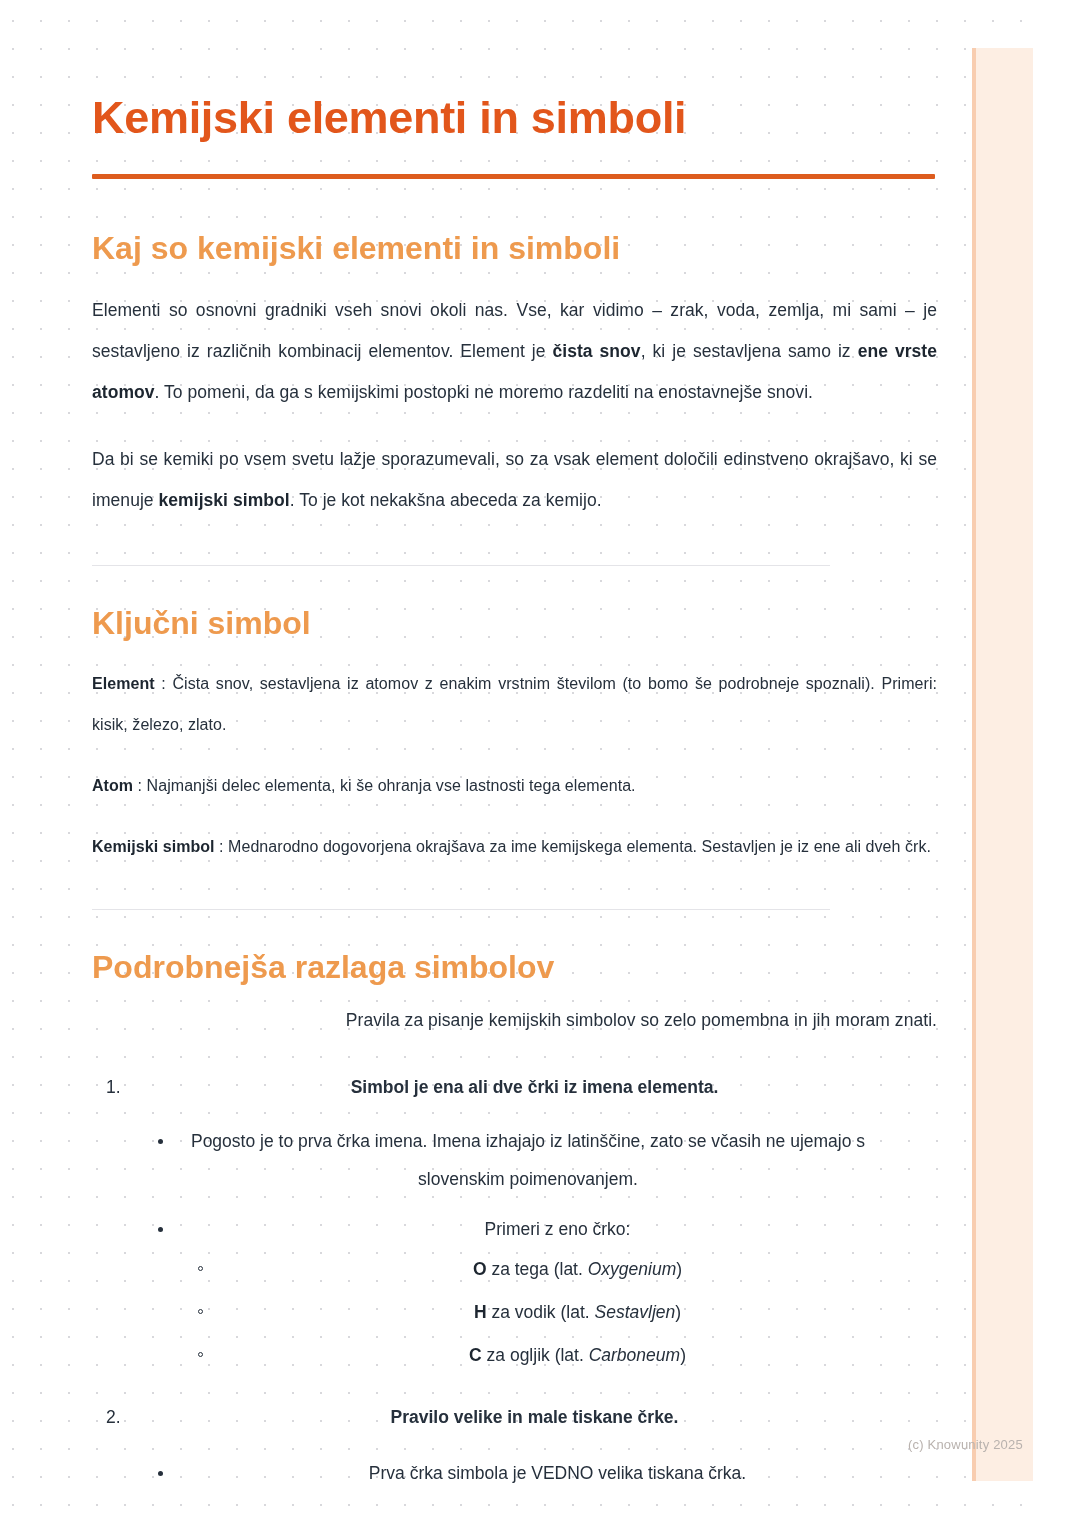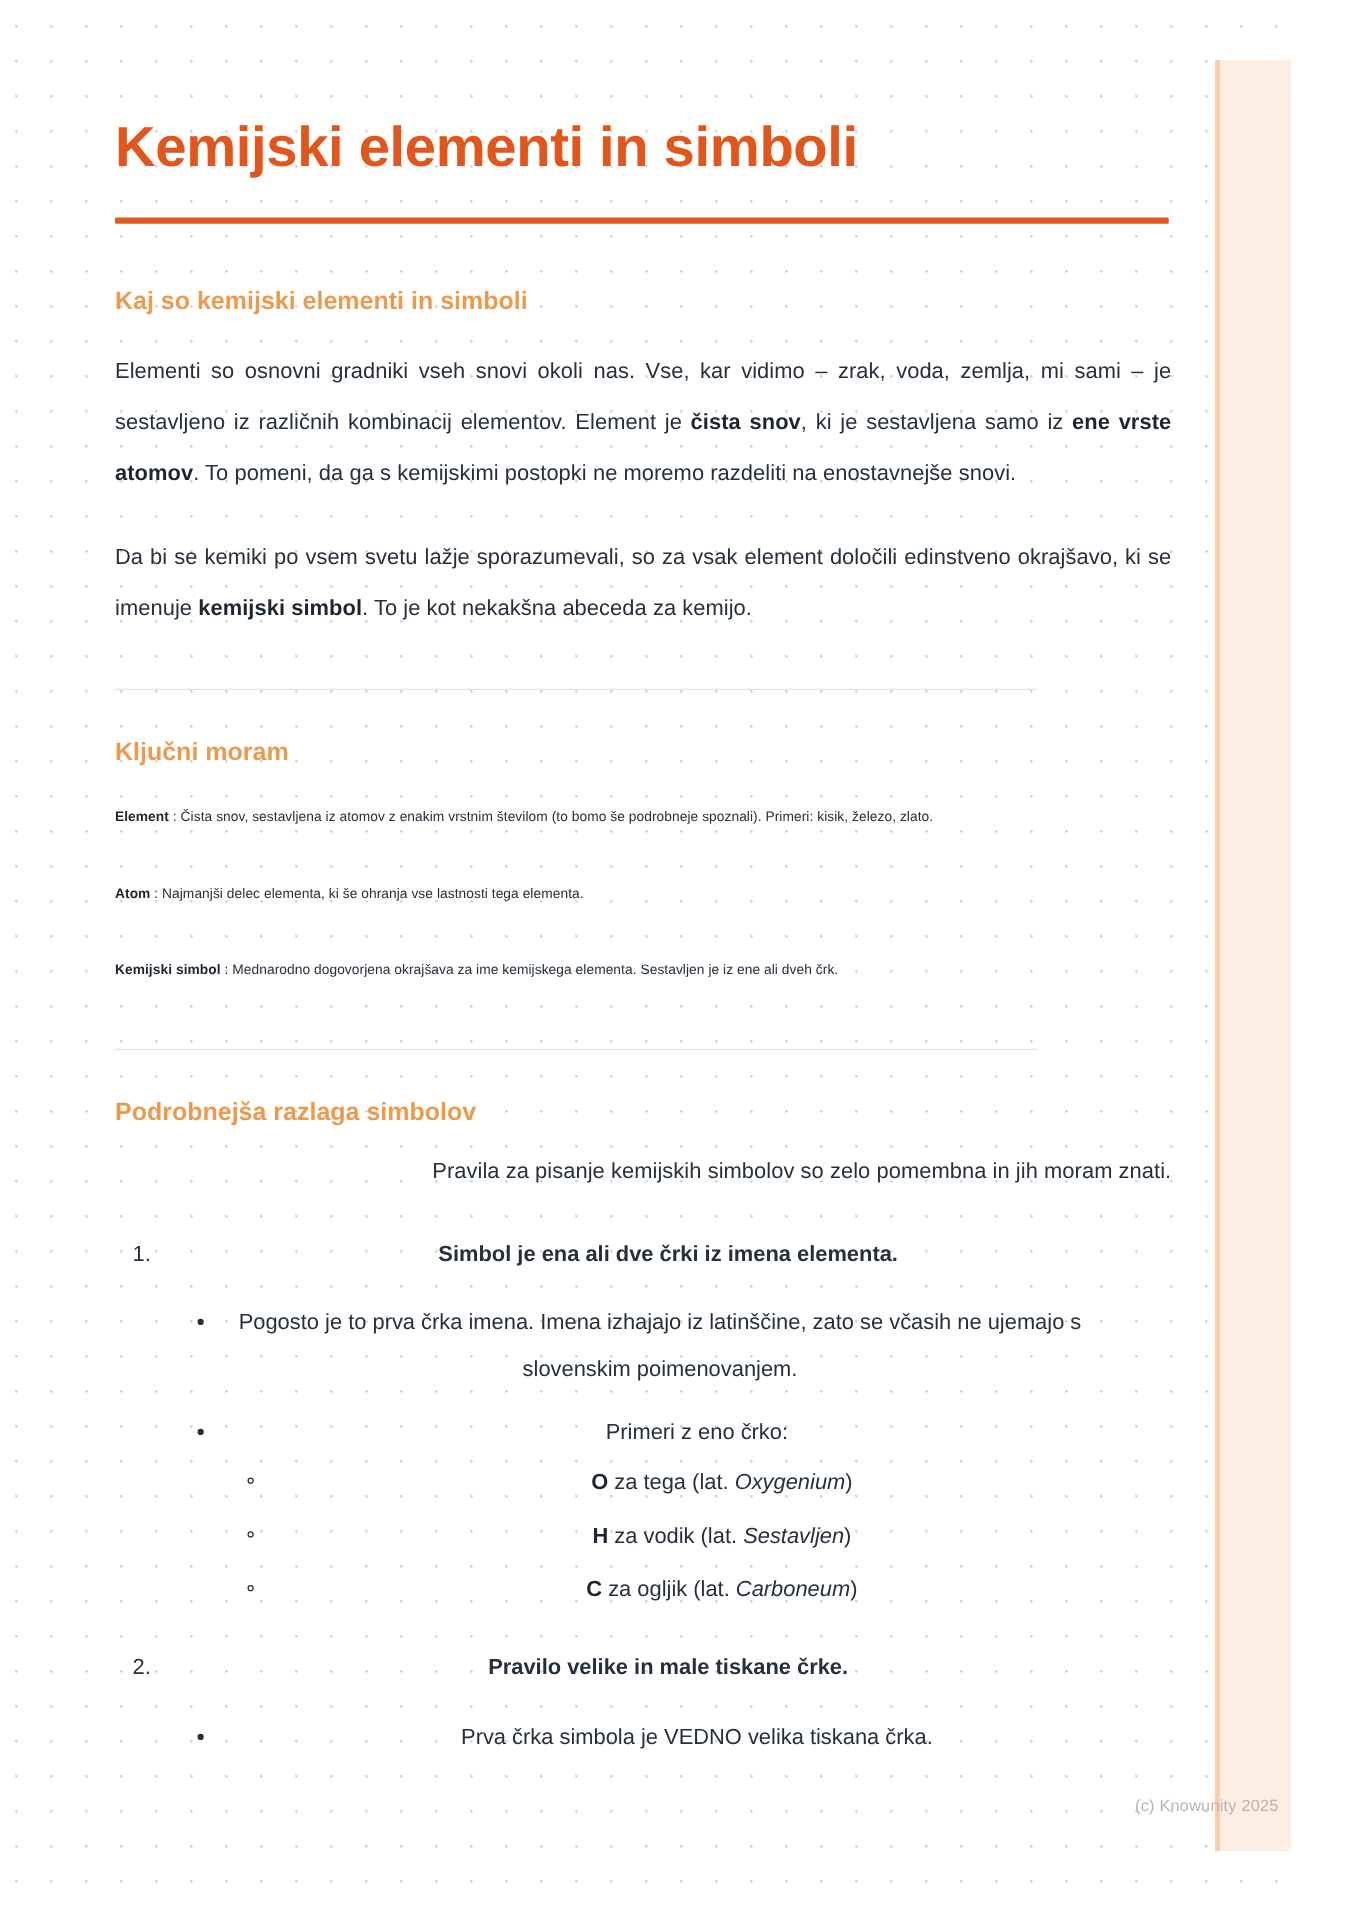--- a/index.html
+++ b/index.html
@@ -60,21 +60,21 @@
   .title-rule {
     height: 5px;
     background: #DD5C1E;
     width: 843px;
     margin-top: 30px;
     border-radius: 1px;
   }
 
   
   .section-heading {
-    font-size: 20px;
+    font-size: 32px;
     font-weight: bold;
     color: #EE9A4E;
     margin: 0;
     line-height: 1.2;
   }
   .sec1-head { padding-top: 50px; }
   .sec2-head { padding-top: 38px; }
   .sec3-head { padding-top: 38px; }
 
   
@@ -85,21 +85,21 @@
     margin: 0;
     text-align: justify;
     text-justify: inter-word;
     letter-spacing: 0.05px;
   }
   p.first-para { margin-top: 23px; }
   p.next-para  { margin-top: 26px; }
   p.intro-para { margin-top: 14px; text-align: right; }
 
   p.def {
-    font-size: 11px;
+    font-size: 16px;
     line-height: 41px;
     color: #26303c;
     margin: 0;
     text-align: justify;
     letter-spacing: 0.05px;
   }
   p.def-first { margin-top: 20px; }
   p.def-more  { margin-top: 20px; }
 
   b, strong { font-weight: bold; color: #1d2630; }
@@ -219,21 +219,21 @@
     <div class="title-rule"></div>
 
     <h2 class="section-heading sec1-head">Kaj so kemijski elementi in simboli</h2>
 
     <p class="body first-para"><span>Elementi so osnovni gradniki vseh snovi okoli nas. Vse, kar vidimo – zrak, voda, zemlja, mi sami – je sestavljeno iz različnih kombinacij elementov. Element je </span><b>čista snov</b><span>, ki je sestavljena samo iz </span><b>ene vrste atomov</b><span>. To pomeni, da ga s kemijskimi postopki ne moremo razdeliti na enostavnejše snovi.</span></p>
 
     <p class="body next-para"><span>Da bi se kemiki po vsem svetu lažje sporazumevali, so za vsak element določili edinstveno okrajšavo, ki se imenuje </span><b>kemijski simbol</b><span>. To je kot nekakšna abeceda za kemijo.</span></p>
 
     <div class="divider div-1"></div>
 
-    <h2 class="section-heading sec2-head">Ključni moram</h2>
+    <h2 class="section-heading sec2-head">Ključni simbol</h2>
 
     <p class="def def-first"><b>Element</b><span> : </span><span>Čista snov, sestavljena iz atomov z enakim vrstnim številom (to bomo še podrobneje spoznali). Primeri: kisik, železo, zlato.</span></p>
 
     <p class="def def-more"><b>Atom</b><span> : </span><span>Najmanjši delec elementa, ki še ohranja vse lastnosti tega elementa.</span></p>
 
     <p class="def def-more"><b>Kemijski simbol</b><span> : </span><span>Mednarodno dogovorjena okrajšava za ime kemijskega elementa. Sestavljen je iz ene ali dveh črk.</span></p>
 
     <div class="divider div-2"></div>
 
     <h2 class="section-heading sec3-head">Podrobnejša razlaga simbolov</h2>

